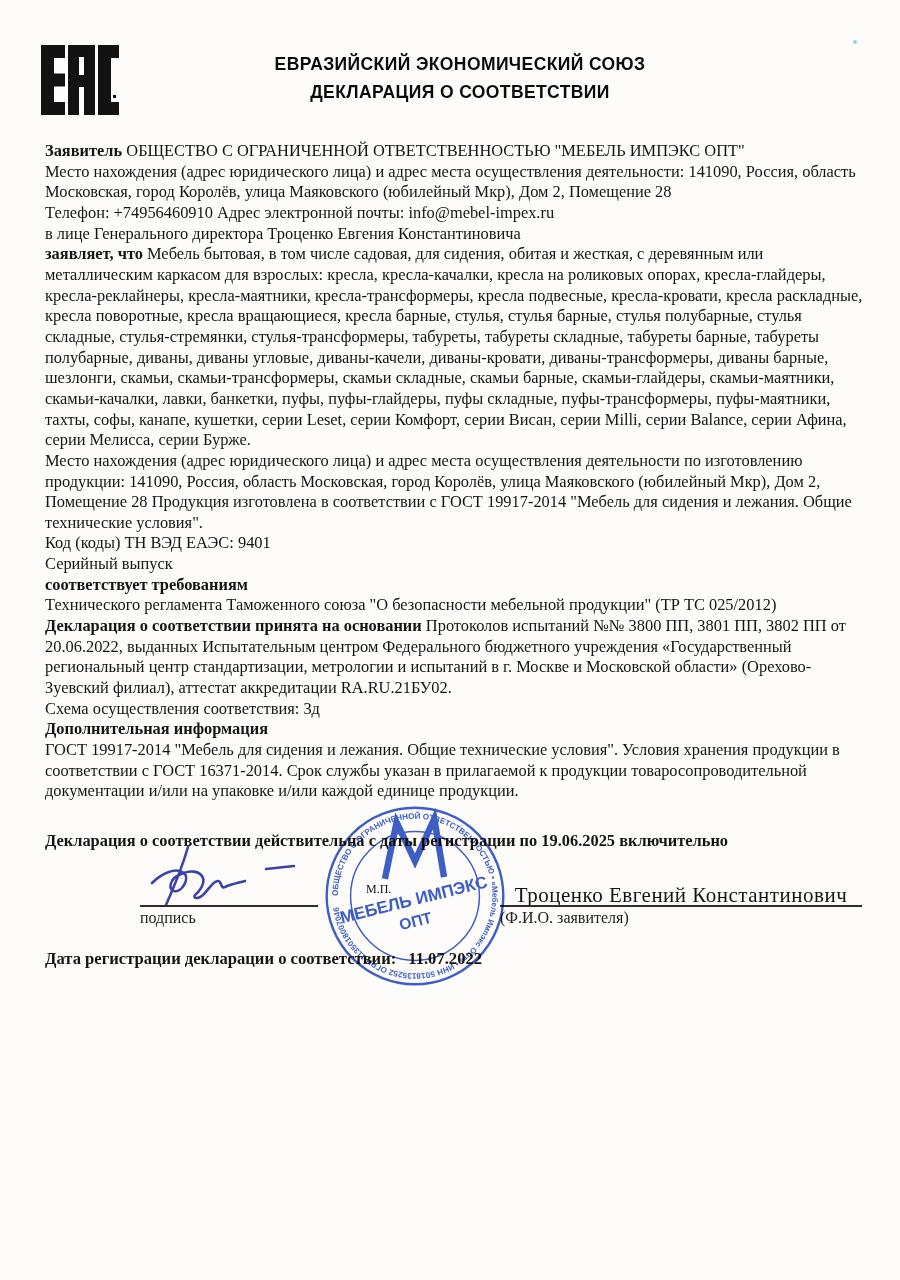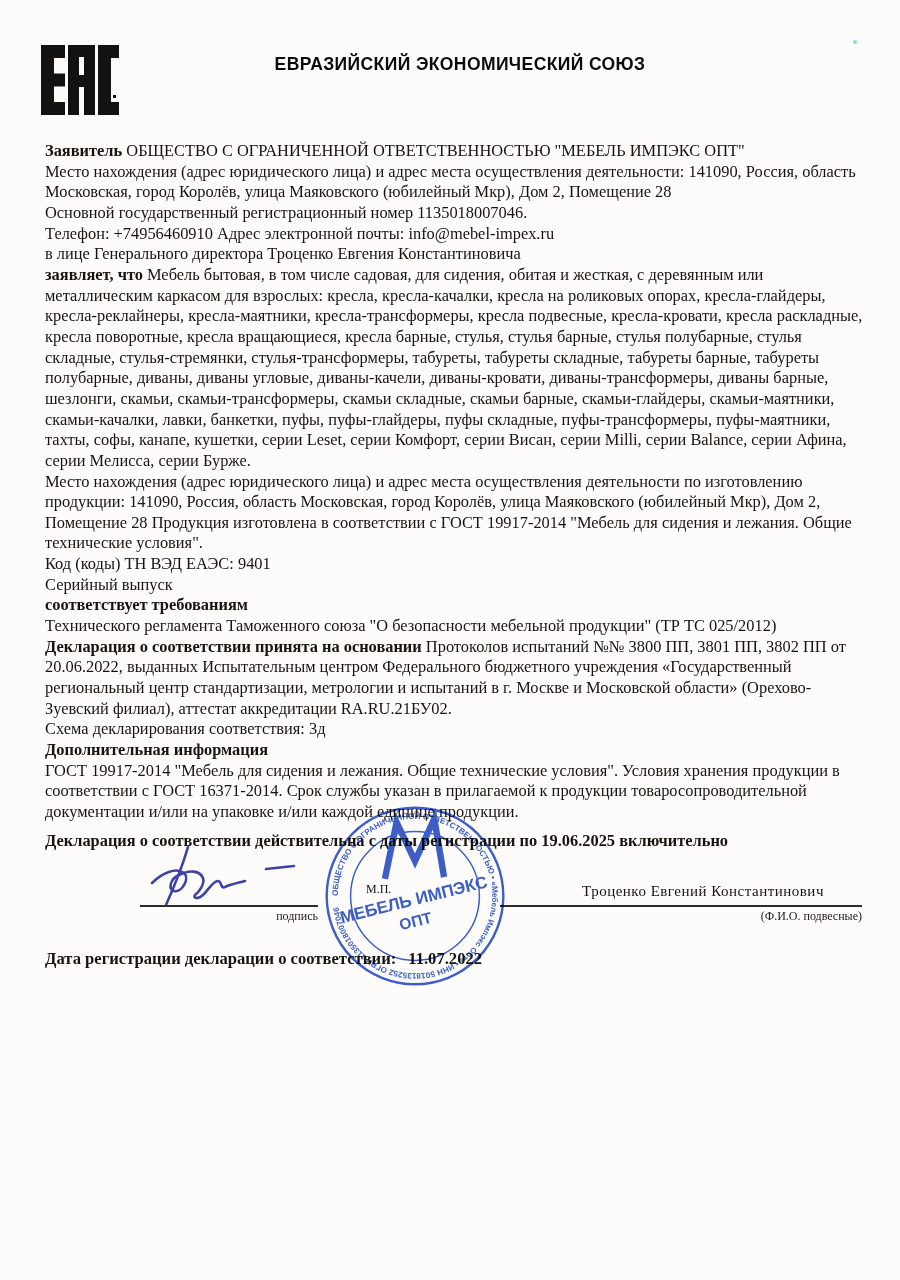--- a/index.html
+++ b/index.html
@@ -22,27 +22,27 @@
   .para { margin:0; }
   .b { font-weight:bold;font-family:Liberation Serif, serif; }
   .validity {
     position:absolute; left:45px; right:36px; top:831px;
     font-weight:bold; font-size:16.4px; line-height:20.65px;
   }
   .rule { position:absolute; height:1.5px; background:#2e2c29; }
   .sig-rule  { left:140px; top:905px; width:178px; }
   .name-rule { left:500px; top:905px; width:362px; }
   .caption {
-    position:absolute; text-align:right; font-size:12px; color:#24211c;
+    position:absolute; text-align:left; font-size:16px; color:#24211c;
   }
   .sig-caption  { left:140px; width:178px; top:909px; }
   .name-caption { left:500px; width:362px; top:909px; }
   .declarant-name {
-    position:absolute; left:522px; width:362px; top:883px; text-align:center;
-    font-size:15px; letter-spacing:.5px;
+    position:absolute; left:500px; width:362px; top:883px; text-align:center;
+    font-size:21px; letter-spacing:.5px;
   }
   .mp { position:absolute; left:366px; top:882px; font-size:12px; }
   .signature-svg { position:absolute; left:146px; top:843px; }
   .regline {
     position:absolute; left:45px; right:30px; font-weight:bold;
     font-size:16.6px; line-height:21px;
   }
   .regline .val { margin-left:12px; }
   .reg-number { top:922px; }
   .reg-date   { top:948px; }
@@ -75,36 +75,36 @@
 
       <rect x="57" y="0" width="13" height="70"></rect>
       <rect x="68" y="0" width="10" height="13"></rect>
       <rect x="68" y="57" width="10" height="13"></rect>
       <rect x="72" y="50" width="3" height="3"></rect>
     </g>
   </svg>
 
   <div class="titles">
     <div>ЕВРАЗИЙСКИЙ ЭКОНОМИЧЕСКИЙ СОЮЗ</div>
+    <div>ДЕКЛАРАЦИЯ О СООТВЕТСТВИИ</div>
   </div>
 
   <div class="body-text">
       <p class="para"><span class="b">Заявитель </span><span>ОБЩЕСТВО С ОГРАНИЧЕННОЙ ОТВЕТСТВЕННОСТЬЮ "МЕБЕЛЬ ИМПЭКС ОПТ"</span></p>
       <p class="para"><span>Место нахождения (адрес юридического лица) и адрес места осуществления деятельности: 141090, Россия, область Московская, город Королёв, улица Маяковского (юбилейный Мкр), Дом 2, Помещение 28</span></p>
-      <p class="para"><span>Основной государственный регистрационный номер 1135018007046.</span></p>
       <p class="para"><span>Телефон: +74956460910 Адрес электронной почты: info@mebel-impex.ru</span></p>
       <p class="para"><span>в лице Генерального директора Троценко Евгения Константиновича</span></p>
       <p class="para"><span class="b">заявляет, что </span><span>Мебель бытовая, в том числе садовая, для сидения, обитая и жесткая, с деревянным или металлическим каркасом для взрослых: кресла, кресла-качалки, кресла на роликовых опорах, кресла-глайдеры, кресла-реклайнеры, кресла-маятники, кресла-трансформеры, кресла подвесные, кресла-кровати, кресла раскладные, кресла поворотные, кресла вращающиеся, кресла барные, стулья, стулья барные, стулья полубарные, стулья складные, стулья-стремянки, стулья-трансформеры, табуреты, табуреты складные, табуреты барные, табуреты полубарные, диваны, диваны угловые, диваны-качели, диваны-кровати, диваны-трансформеры, диваны барные, шезлонги, скамьи, скамьи-трансформеры, скамьи складные, скамьи барные, скамьи-глайдеры, скамьи-маятники, скамьи-качалки, лавки, банкетки, пуфы, пуфы-глайдеры, пуфы складные, пуфы-трансформеры, пуфы-маятники, тахты, софы, канапе, кушетки, серии Leset, серии Комфорт, серии Висан, серии Milli, серии Balance, серии Афина, серии Мелисса, серии Бурже.</span></p>
       <p class="para"><span>Место нахождения (адрес юридического лица) и адрес места осуществления деятельности по изготовлению продукции: 141090, Россия, область Московская, город Королёв, улица Маяковского (юбилейный Мкр), Дом 2, Помещение 28 Продукция изготовлена в соответствии с ГОСТ 19917-2014 "Мебель для сидения и лежания. Общие технические условия".</span></p>
       <p class="para"><span>Код (коды) ТН ВЭД ЕАЭС: 9401</span></p>
       <p class="para"><span>Серийный выпуск</span></p>
       <p class="para"><span class="b">соответствует требованиям</span></p>
       <p class="para"><span>Технического регламента Таможенного союза "О безопасности мебельной продукции" (ТР ТС 025/2012)</span></p>
       <p class="para"><span class="b">Декларация о соответствии принята на основании </span><span>Протоколов испытаний №№ 3800 ПП, 3801 ПП, 3802 ПП от 20.06.2022, выданных Испытательным центром Федерального бюджетного учреждения «Государственный региональный центр стандартизации, метрологии и испытаний в г. Москве и Московской области» (Орехово-Зуевский филиал), аттестат аккредитации RA.RU.21БУ02.</span></p>
-      <p class="para"><span>Схема декларирования соответствия: 3д</span></p>
+      <p class="para"><span>Схема осуществления соответствия: 3д</span></p>
       <p class="para"><span class="b">Дополнительная информация</span></p>
       <p class="para"><span>ГОСТ 19917-2014 "Мебель для сидения и лежания. Общие технические условия". Условия хранения продукции в соответствии с ГОСТ 16371-2014. Срок службы указан в прилагаемой к продукции товаросопроводительной документации и/или на упаковке и/или каждой единице продукции.</span></p>
     </div>
 
   <div class="validity">Декларация о соответствии действительна с даты регистрации по 19.06.2025 включительно</div>
 
   <svg class="signature-svg" width="195" height="70" viewBox="0 0 195 70">
     <g fill="none" stroke="#3c43a8" stroke-width="2.6" stroke-linecap="round">
       <path d="M42,4 C38,18 28,44 20,62"></path>
       <path d="M6,40 C16,30 30,24 38,30 C44,35 36,50 28,48 C22,46 24,36 33,32 C44,26 54,28 57,35 C59,41 53,49 49,52 C47,55 51,57 57,52 C63,46 67,38 72,38 C76,38 74,46 79,44 C86,41 92,40 99,38"></path>
@@ -112,21 +112,21 @@
     </g>
   </svg>
 
   <div class="rule sig-rule"></div>
   <div class="caption sig-caption">подпись</div>
 
   <div class="mp">М.П.</div>
 
   <div class="declarant-name">Троценко Евгений Константинович</div>
   <div class="rule name-rule"></div>
-  <div class="caption name-caption">(Ф.И.О. подвесные)</div>
+  <div class="caption name-caption">(Ф.И.О. заявителя)</div>
 
   <div class="regline reg-date">
     <span>Дата регистрации декларации о соответствии:</span><span class="val">11.07.2022</span>
   </div>
 
   <svg class="stamp" viewBox="0 0 200 200">
     <defs>
       <path id="ringpath" d="M100,100 m-84,0 a84,84 0 1,1 168,0 a84,84 0 1,1 -168,0"></path>
     </defs>
     <g stroke="#2b51c5" fill="none">

